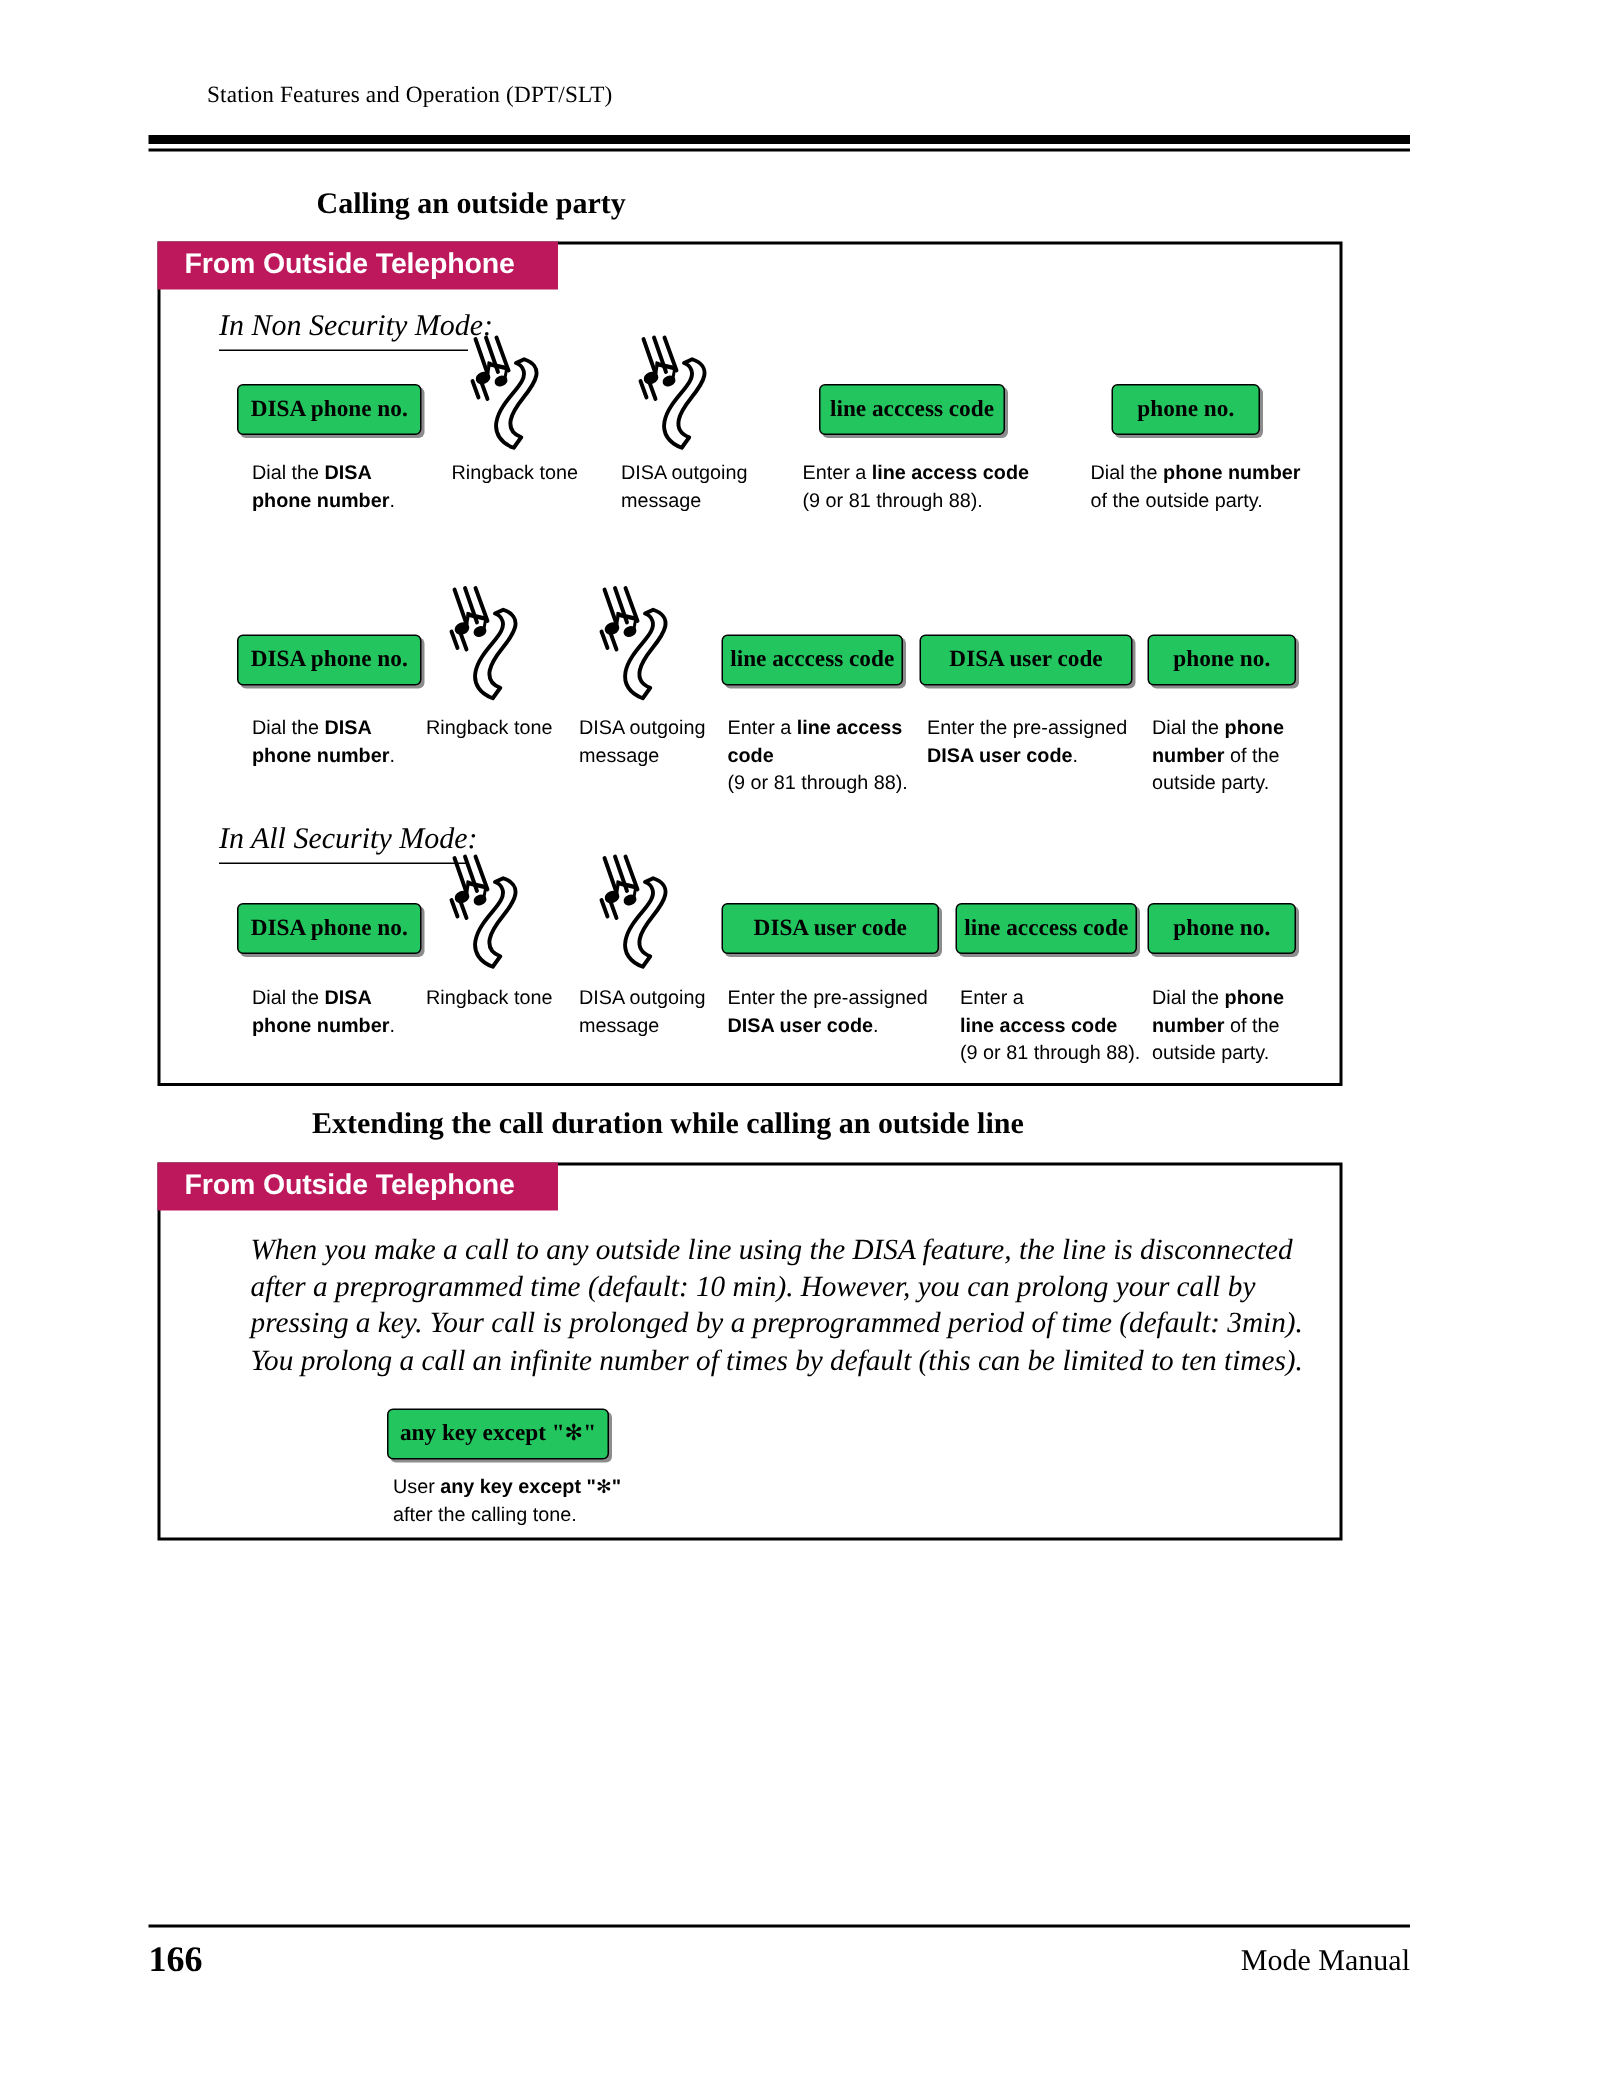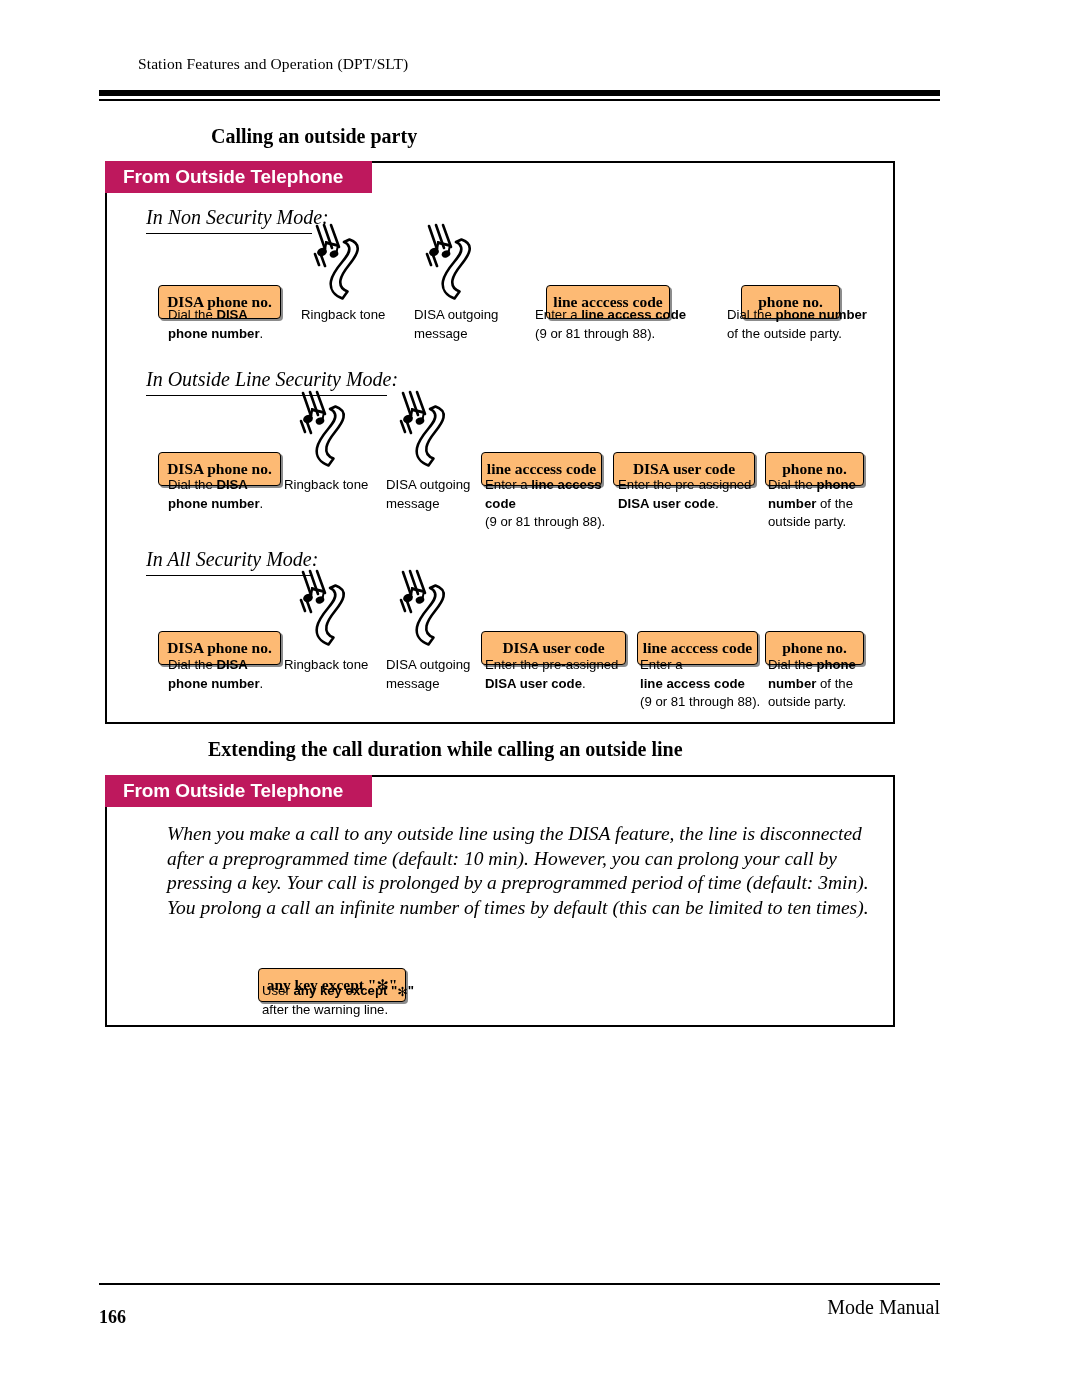--- a/index.html
+++ b/index.html
@@ -105,32 +105,31 @@
   #mode-head-1 { left: 146px; top: 206px; width: 166px; }
   #mode-head-2 { left: 146px; top: 368px; width: 241px; }
   #mode-head-3 { left: 146px; top: 548px; width: 166px; }
 
   
   .stepbox {
     position: absolute;
     box-sizing: border-box;
     border: 1.4px solid #000;
     border-radius: 4px;
-    background: #fdba74;
+    background: #22c55e;
     font-family: "Liberation Serif", serif;
     font-weight: bold;
     font-size: 15.5px;
     text-align: center;
     color: #000;
     white-space: nowrap;
     box-shadow: 2px 2px 0 0 rgba(0,0,0,0.45);
     display: flex;
     align-items: center;
     justify-content: center;
-    margin-top: 29px;
   }
 
   
   .caption {
     position: absolute;
     font-family: "Liberation Sans", sans-serif;
     font-size: 13.2px;
     line-height: 18.5px;
     color: #000;
   }
@@ -165,22 +164,21 @@
     width: 841px;
     height: 2.4px;
     background: #000;
   }
   .foot-left {
     position: absolute;
     left: 99px;
     top: 1294px;
     font-family: "Liberation Serif", serif;
     font-weight: bold;
-    font-size: 18px;
-    margin-top: 13px;
+    font-size: 24px;
   }
   .foot-right {
     position: absolute;
     right: 140px;
     top: 1296px;
     font-family: "Liberation Serif", serif;
     font-size: 20px;
   }
 
   .star {
@@ -284,21 +282,20 @@
   </div>
   <div class="caption" style="left:535px; top:306px; width:195px;">
     <span>Enter a </span><b>line access code</b><br>
     <span>(9 or 81 through 88).</span>
   </div>
   <div class="caption" style="left:727px; top:306px; width:180px;">
     <span>Dial the </span><b>phone number</b><br>
     <span>of the outside party.</span>
   </div>
 
-  <div class="mode-head" id="mode-head-2">In Outside Line Security Mode:</div>
 
   <div class="stepbox" style="left:158px; top:423px; width:123px; height:34px;">DISA phone no.</div>
 
   <div class="handset" style="left:289px; top:389px;">
     <svg viewBox="0 0 72 80" xmlns="http://www.w3.org/2000/svg">
       <g fill="none" stroke="#000" stroke-width="2.6" stroke-linecap="round">
         <path d="M14 4 L22 27"></path>
           <path d="M21 3 L29 26"></path>
           <path d="M28 3 L36 25"></path>
         <path d="M12 32 L16 43"></path>
@@ -486,20 +483,20 @@
   <div class="para">When you make a call to any outside line using the DISA feature, the line is disconnected after a preprogrammed time (default: 10 min). However, you can prolong your call by pressing a key. Your call is prolonged by a preprogrammed period of time (default: 3min). You prolong a call an infinite number of times by default (this can be limited to ten times).</div>
 
   <div class="stepbox" style="left:258px; top:939px; width:148px; height:34px;">
     <span>any key except "</span>
       <span class="star">✻</span>
       <span>"</span>
   </div>
 
   <div class="caption" style="left:262px; top:982px; width:220px;">
     <span>User </span><b>any key except "</b><b class="star">✻</b><b>"</b><br>
-    <span>after the warning line.</span>
+    <span>after the calling tone.</span>
   </div>
 
   <div class="foot-rule"></div>
   <div class="foot-left">166</div>
   <div class="foot-right">Mode Manual</div>
 
 </div>
 
 </body></html>

